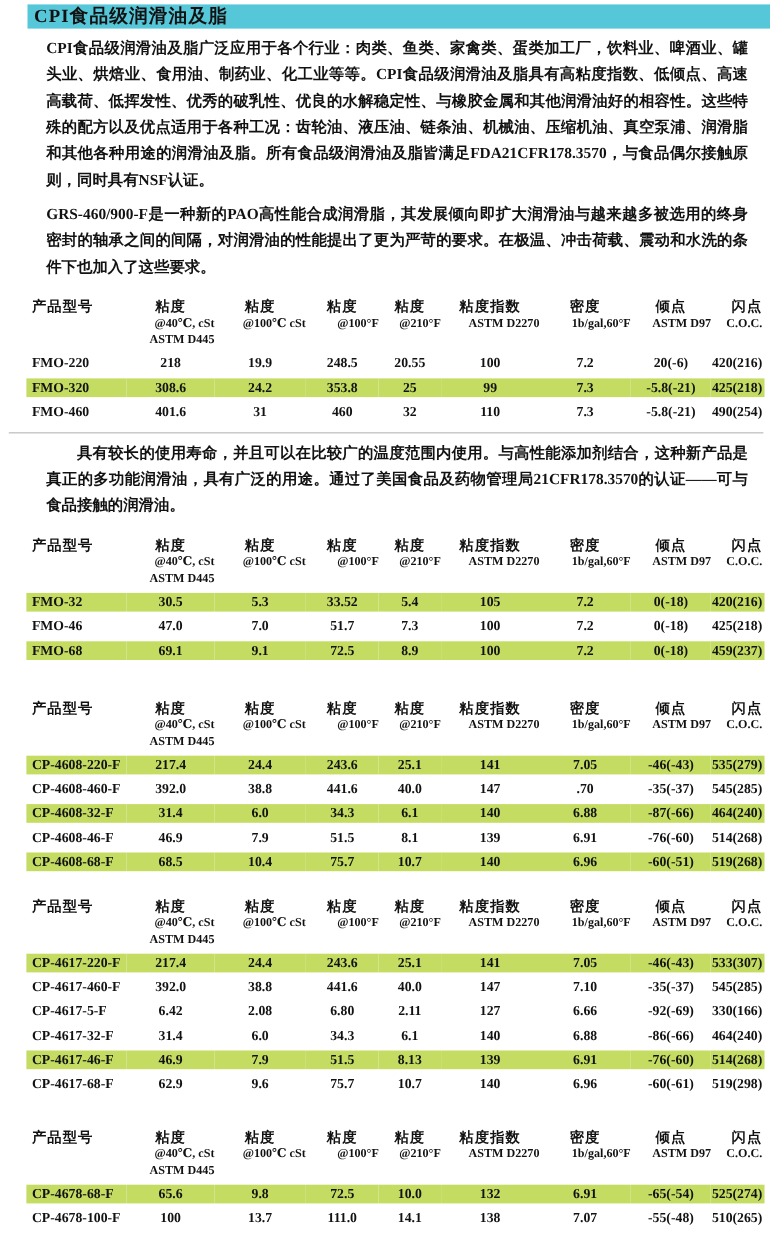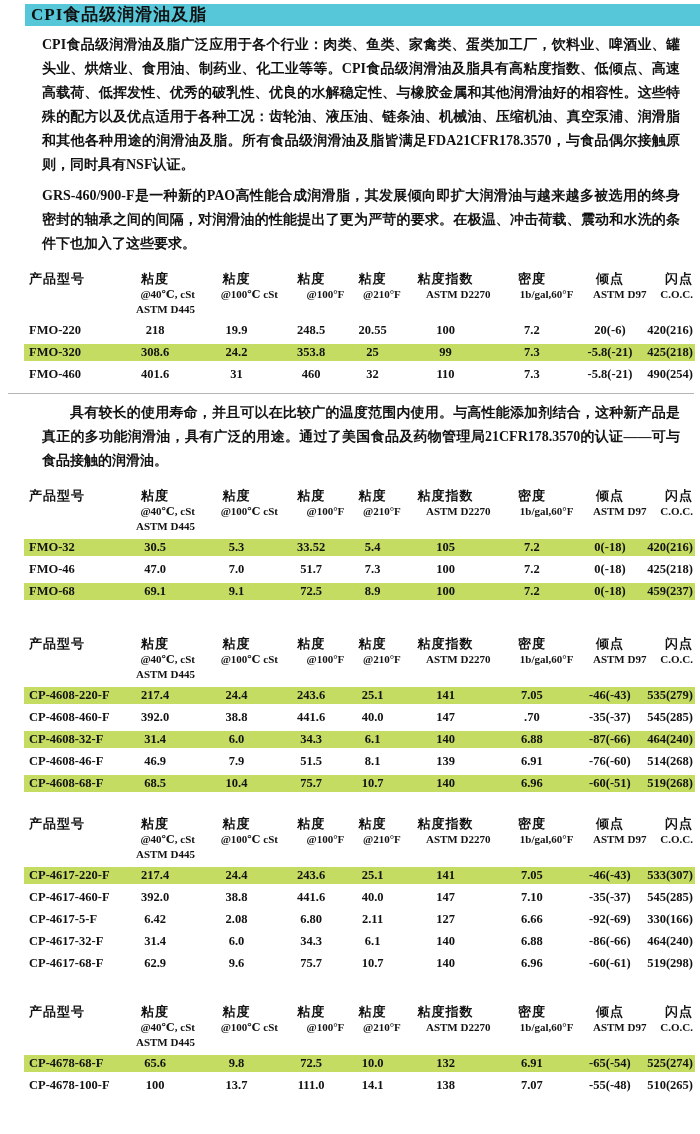--- a/index.html
+++ b/index.html
@@ -435,20 +435,31 @@
             <td>CP-4617-32-F</td>
             <td>31.4</td>
             <td>6.0</td>
             <td>34.3</td>
             <td>6.1</td>
             <td>140</td>
             <td>6.88</td>
             <td>-86(-66)</td>
             <td>464(240)</td>
           </tr>
+          <tr class="hl">
+            <td>CP-4617-46-F</td>
+            <td>46.9</td>
+            <td>7.9</td>
+            <td>51.5</td>
+            <td>8.13</td>
+            <td>139</td>
+            <td>6.91</td>
+            <td>-76(-60)</td>
+            <td>514(268)</td>
+          </tr>
           <tr>
             <td>CP-4617-68-F</td>
             <td>62.9</td>
             <td>9.6</td>
             <td>75.7</td>
             <td>10.7</td>
             <td>140</td>
             <td>6.96</td>
             <td>-60(-61)</td>
             <td>519(298)</td>

